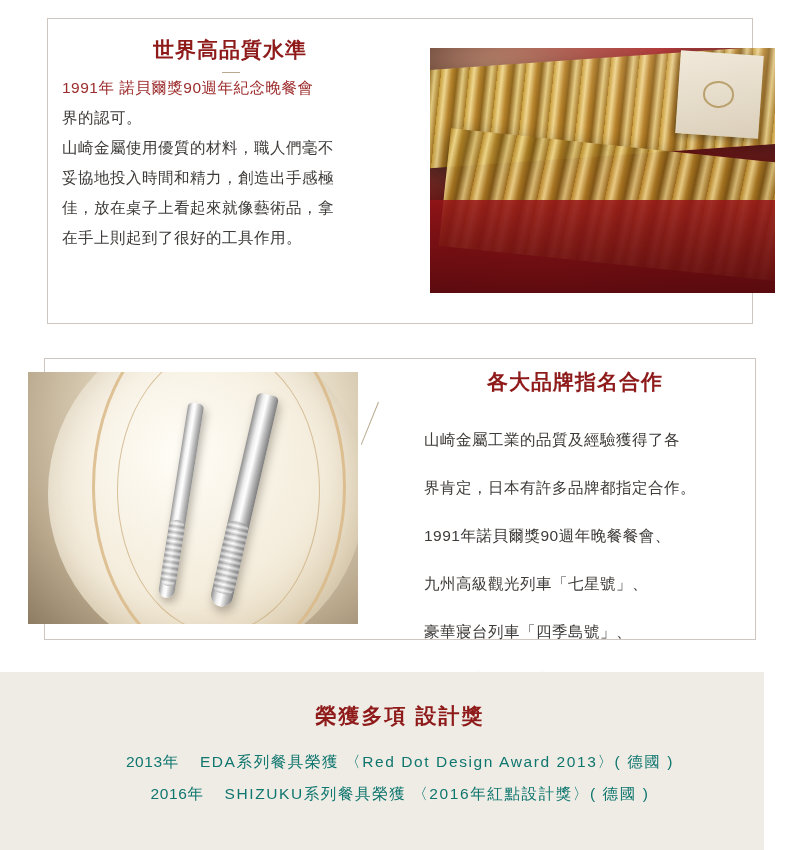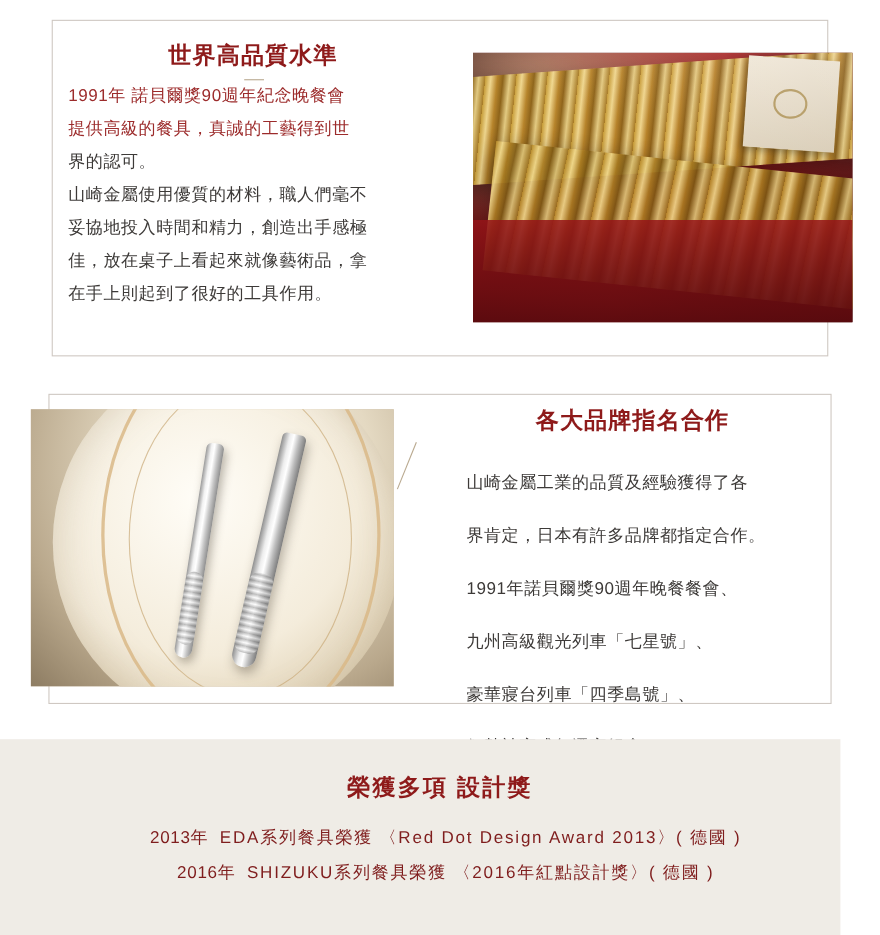--- a/index.html
+++ b/index.html
@@ -246,42 +246,40 @@
   .awards {
     position: absolute;
     left: 0; top: 74px;
     width: 800px;
   }
   .award-row {
     display: flex;
     justify-content: center;
     font-size: 15.5px;
     line-height: 32px;
-    color: #7f1d1d;
+    color: #0f766e;
     letter-spacing: 0.6px;
-    text-align: center;
   }
   .award-year { width: 74px; }
   .award-text { white-space: pre; }
   .mono-ish { letter-spacing: 1.6px; }
 </style>
 </head>
 <body>
 
 <div class="page">
 
   <div class="sec1">
     <div class="sec1-frame"></div>
 
     <div class="sec1-title">世界高品質水準</div>
     <div class="sec1-rule"></div>
 
     <div class="sec1-body">
       <p class="red">1991年 諾貝爾獎90週年紀念晚餐會</p>
-      <p class="red">提供高級的餐具，真誠的工藝得到世</p>
       <p>界的認可。</p>
       <p>山崎金屬使用優質的材料，職人們毫不</p>
       <p>妥協地投入時間和精力，創造出手感極</p>
       <p>佳，放在桌子上看起來就像藝術品，拿</p>
       <p>在手上則起到了很好的工具作用。</p>
     </div>
 
     <div class="sec1-photo">
       <div class="cutlery-gold"></div>
       <div class="gold-band"></div>

